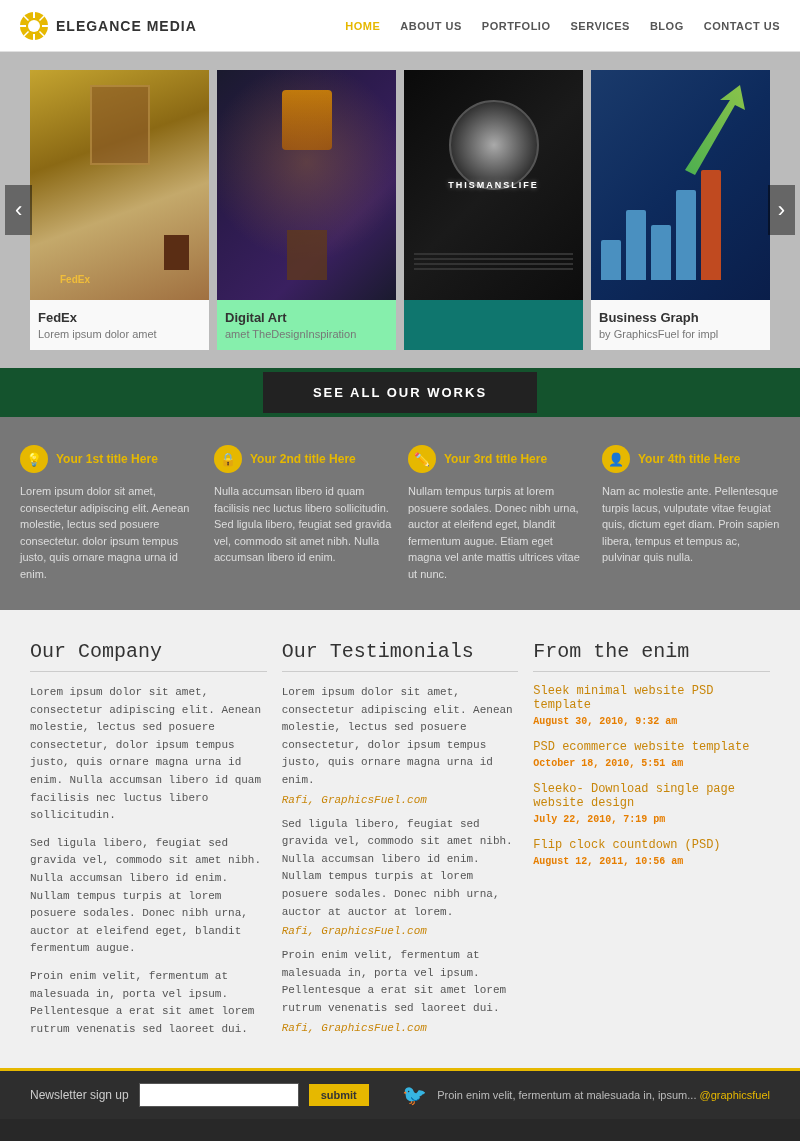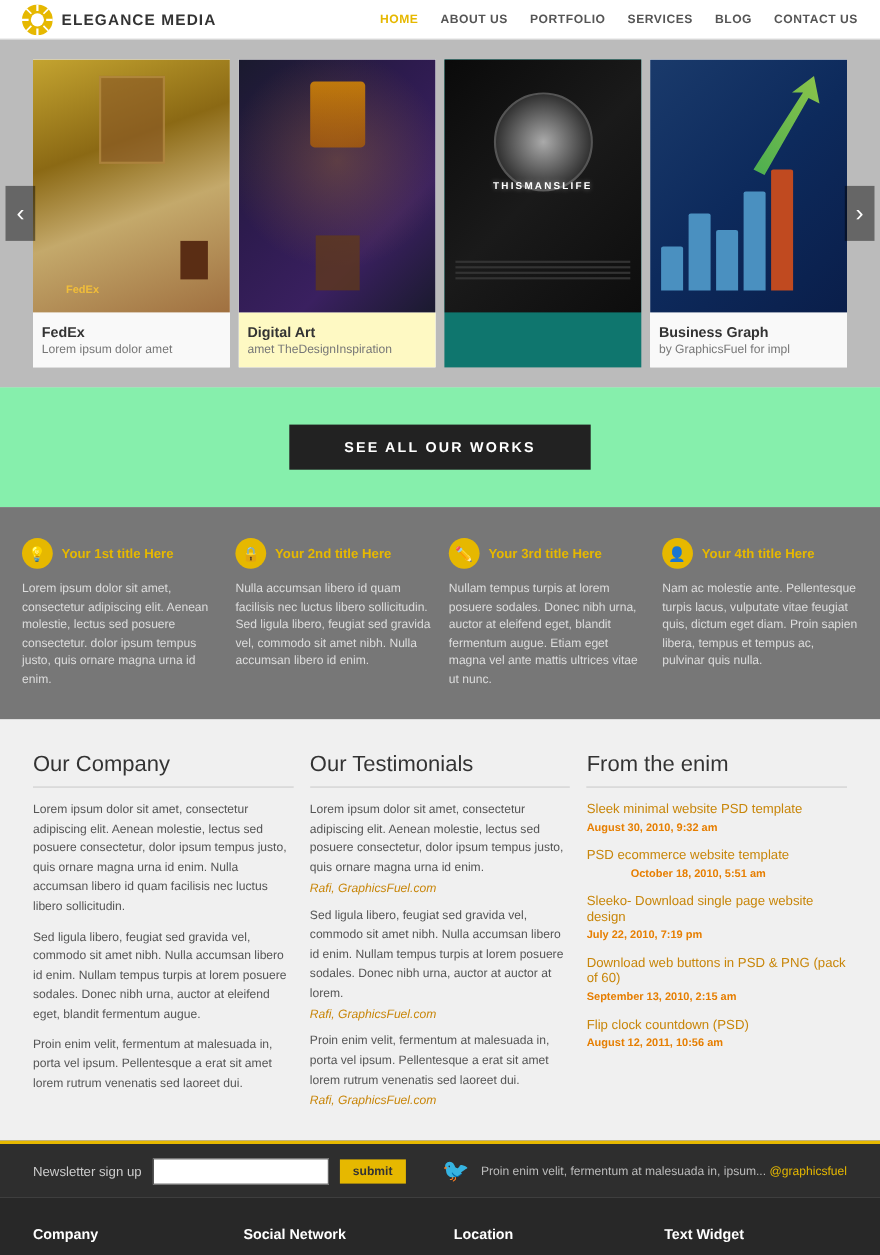--- a/index.html
+++ b/index.html
@@ -1,21 +1,21 @@
 <!DOCTYPE html>
 <html><head>
   <meta charset="utf-8">
   <style>
     * { margin: 0; padding: 0; box-sizing: border-box; }
     body { font-family: Arial, sans-serif; font-size: 12px; color: #333; background: #f0f0f0; width: 800px; }
   </style>
 </head>
 <body>
 
-<div style="background:#fff; height:36px; display:flex; align-items:center; padding:0 20px; border-bottom:1px solid #e0e0e0;">
+<div style="background:#fff; height:52px; display:flex; align-items:center; padding:0 20px; border-bottom:1px solid #e0e0e0;">
   <div style="display:flex; align-items:center; gap:8px; flex:1;">
     <svg width="28" height="28" viewBox="0 0 28 28">
       <circle cx="14" cy="14" r="14" fill="#e6b800"></circle>
       <circle cx="14" cy="14" r="6" fill="#fff"></circle>
       <line x1="14" y1="0" x2="14" y2="6" stroke="#fff" stroke-width="2"></line>
       <line x1="14" y1="22" x2="14" y2="28" stroke="#fff" stroke-width="2"></line>
       <line x1="0" y1="14" x2="6" y2="14" stroke="#fff" stroke-width="2"></line>
       <line x1="22" y1="14" x2="28" y2="14" stroke="#fff" stroke-width="2"></line>
       <line x1="4" y1="4" x2="8.5" y2="8.5" stroke="#fff" stroke-width="1.5"></line>
       <line x1="19.5" y1="19.5" x2="24" y2="24" stroke="#fff" stroke-width="1.5"></line>
@@ -51,21 +51,21 @@
         <p style="font-size:11px; color:#777;">Lorem ipsum dolor amet</p>
       </div>
     </div>
 
     <div style="flex:1; background:#fff; overflow:hidden; cursor:pointer;">
       <div style="width:100%; height:230px; background:linear-gradient(135deg,#1a1a2e 0%,#2d1b4e 40%,#3a2060 70%,#1a1a2e 100%); position:relative; overflow:hidden;">
         <div style="position:absolute; top:20px; left:50%; transform:translateX(-50%); width:50px; height:60px; background:linear-gradient(180deg,#c0780a,#8b4510); border-radius:4px;"></div>
         <div style="position:absolute; top:0; right:0; bottom:0; left:0; background:radial-gradient(circle at 50% 40%, rgba(200,140,40,0.3) 0%, transparent 60%);"></div>
         <div style="position:absolute; bottom:20px; left:50%; transform:translateX(-50%); width:40px; height:50px; background:rgba(100,60,20,0.7);"></div>
       </div>
-      <div style="padding:10px 8px; background:#fef9c3;">
+      <div style="padding:10px 8px; background:#86efac;">
         <h4 style="font-size:13px; font-weight:bold; color:#333; margin-bottom:3px;">Digital Art</h4>
         <p style="font-size:11px; color:#777;">amet TheDesignInspiration</p>
       </div>
     </div>
 
     <div style="flex:1; background:#0f766e; overflow:hidden; cursor:pointer;">
       <div style="width:100%; height:230px; background:linear-gradient(135deg,#0a0a0a 0%,#1a1a1a 50%,#0d0d0d 100%); position:relative; overflow:hidden;">
         <div style="position:absolute; top:30px; left:50%; transform:translateX(-50%); width:90px; height:90px; border-radius:50%; background:radial-gradient(circle,#aaa 0%,#666 40%,#333 70%,#111 100%); border:2px solid #555;"></div>
         <div style="position:absolute; top:50%; left:50%; transform:translate(-50%,-50%); text-align:center;">
           <div style="color:#fff; font-size:9px; font-weight:bold; letter-spacing:2px; text-shadow: 0 0 5px rgba(255,255,255,0.5);">THISMANSLIFE</div>
@@ -101,21 +101,21 @@
       </div>
       <div style="padding:10px 8px; background:#f9f9f9;">
         <h4 style="font-size:13px; font-weight:bold; color:#333; margin-bottom:3px;">Business Graph</h4>
         <p style="font-size:11px; color:#777;">by GraphicsFuel for impl</p>
       </div>
     </div>
   </div>
   <button style="position:absolute; right:5px; top:50%; transform:translateY(-50%); background:rgba(0,0,0,0.45); color:#fff; border:none; cursor:pointer; font-size:22px; padding:12px 10px; z-index:10;">›</button>
 </div>
 
-<div style="background:#86efac; text-align:center; padding:34px;">
+<div style="background:#14532d; text-align:center; padding:4px;">
   <button style="background:#222; color:#fff; border:none; padding:13px 50px; font-size:13px; font-weight:bold; letter-spacing:2px; cursor:pointer;">SEE ALL OUR WORKS</button>
 </div>
 
 <div style="background:#777; padding:28px 20px; display:flex; gap:16px;">
 
   <div style="flex:1;">
     <div style="display:flex; align-items:center; gap:8px; margin-bottom:10px;">
       <div style="width:28px; height:28px; border-radius:50%; background:#e6b800; display:flex; align-items:center; justify-content:center; font-size:13px; flex-shrink:0;">💡</div>
       <h3 style="color:#e6b800; font-size:12px; font-weight:bold;">Your 1st title Here</h3>
     </div>
@@ -140,21 +140,21 @@
 
   <div style="flex:1;">
     <div style="display:flex; align-items:center; gap:8px; margin-bottom:10px;">
       <div style="width:28px; height:28px; border-radius:50%; background:#e6b800; display:flex; align-items:center; justify-content:center; font-size:13px; flex-shrink:0;">👤</div>
       <h3 style="color:#e6b800; font-size:12px; font-weight:bold;">Your 4th title Here</h3>
     </div>
     <p style="color:#ddd; font-size:11px; line-height:1.5;">Nam ac molestie ante. Pellentesque turpis lacus, vulputate vitae feugiat quis, dictum eget diam. Proin sapien libera, tempus et tempus ac, pulvinar quis nulla.</p>
   </div>
 </div>
 
-<div style="background:#f0f0f0; padding:30px; display:flex; gap:15px;">
+<div style="background:#f0f0f0; padding:30px; display:flex; gap:15px;font-family:Liberation Mono, monospace;">
 
   <div style="flex:1;">
     <h2 style="font-size:20px; font-weight:normal; color:#333; margin-bottom:12px; border-bottom:1px solid #ccc; padding-bottom:8px;">Our Company</h2>
     <p style="font-size:11px; color:#555; line-height:1.6; margin-bottom:10px;">Lorem ipsum dolor sit amet, consectetur adipiscing elit. Aenean molestie, lectus sed posuere consectetur, dolor ipsum tempus justo, quis ornare magna urna id enim. Nulla accumsan libero id quam facilisis nec luctus libero sollicitudin.</p>
     <p style="font-size:11px; color:#555; line-height:1.6; margin-bottom:10px;">Sed ligula libero, feugiat sed gravida vel, commodo sit amet nibh. Nulla accumsan libero id enim. Nullam tempus turpis at lorem posuere sodales. Donec nibh urna, auctor at eleifend eget, blandit fermentum augue.</p>
     <p style="font-size:11px; color:#555; line-height:1.6;">Proin enim velit, fermentum at malesuada in, porta vel ipsum. Pellentesque a erat sit amet lorem rutrum venenatis sed laoreet dui.</p>
   </div>
 
   <div style="flex:1;">
     <h2 style="font-size:20px; font-weight:normal; color:#333; margin-bottom:12px; border-bottom:1px solid #ccc; padding-bottom:8px;">Our Testimonials</h2>
@@ -168,29 +168,25 @@
 
   <div style="flex:1;">
     <h2 style="font-size:20px; font-weight:normal; color:#333; margin-bottom:12px; border-bottom:1px solid #ccc; padding-bottom:8px;">From the enim</h2>
     <ul style="list-style:none;">
       <li style="margin-bottom:12px;">
         <a href="#" style="color:#c8860a; font-size:12px; text-decoration:none; display:block; margin-bottom:2px;">Sleek minimal website PSD template</a>
         <span style="font-size:10px; color:#e67e00; font-weight:bold;">August 30, 2010, 9:32 am</span>
       </li>
       <li style="margin-bottom:12px;">
         <a href="#" style="color:#c8860a; font-size:12px; text-decoration:none; display:block; margin-bottom:2px;">PSD ecommerce website template</a>
-        <span style="font-size:10px; color:#e67e00; font-weight:bold;margin-left:40px;">October 18, 2010, 5:51 am</span>
+        <span style="font-size:10px; color:#e67e00; font-weight:bold;">October 18, 2010, 5:51 am</span>
       </li>
       <li style="margin-bottom:12px;">
         <a href="#" style="color:#c8860a; font-size:12px; text-decoration:none; display:block; margin-bottom:2px;">Sleeko- Download single page website design</a>
         <span style="font-size:10px; color:#e67e00; font-weight:bold;">July 22, 2010, 7:19 pm</span>
-      </li>
-      <li style="margin-bottom:12px;">
-        <a href="#" style="color:#c8860a; font-size:12px; text-decoration:none; display:block; margin-bottom:2px;">Download web buttons in PSD &amp; PNG (pack of 60)</a>
-        <span style="font-size:10px; color:#e67e00; font-weight:bold;">September 13, 2010, 2:15 am</span>
       </li>
       <li style="margin-bottom:12px;">
         <a href="#" style="color:#c8860a; font-size:12px; text-decoration:none; display:block; margin-bottom:2px;">Flip clock countdown (PSD)</a>
         <span style="font-size:10px; color:#e67e00; font-weight:bold;">August 12, 2011, 10:56 am</span>
       </li>
     </ul>
   </div>
 </div>
 
 <div style="background:#2e2e2e; padding:12px 30px; display:flex; align-items:center; gap:16px; border-top:3px solid #e6b800;">

